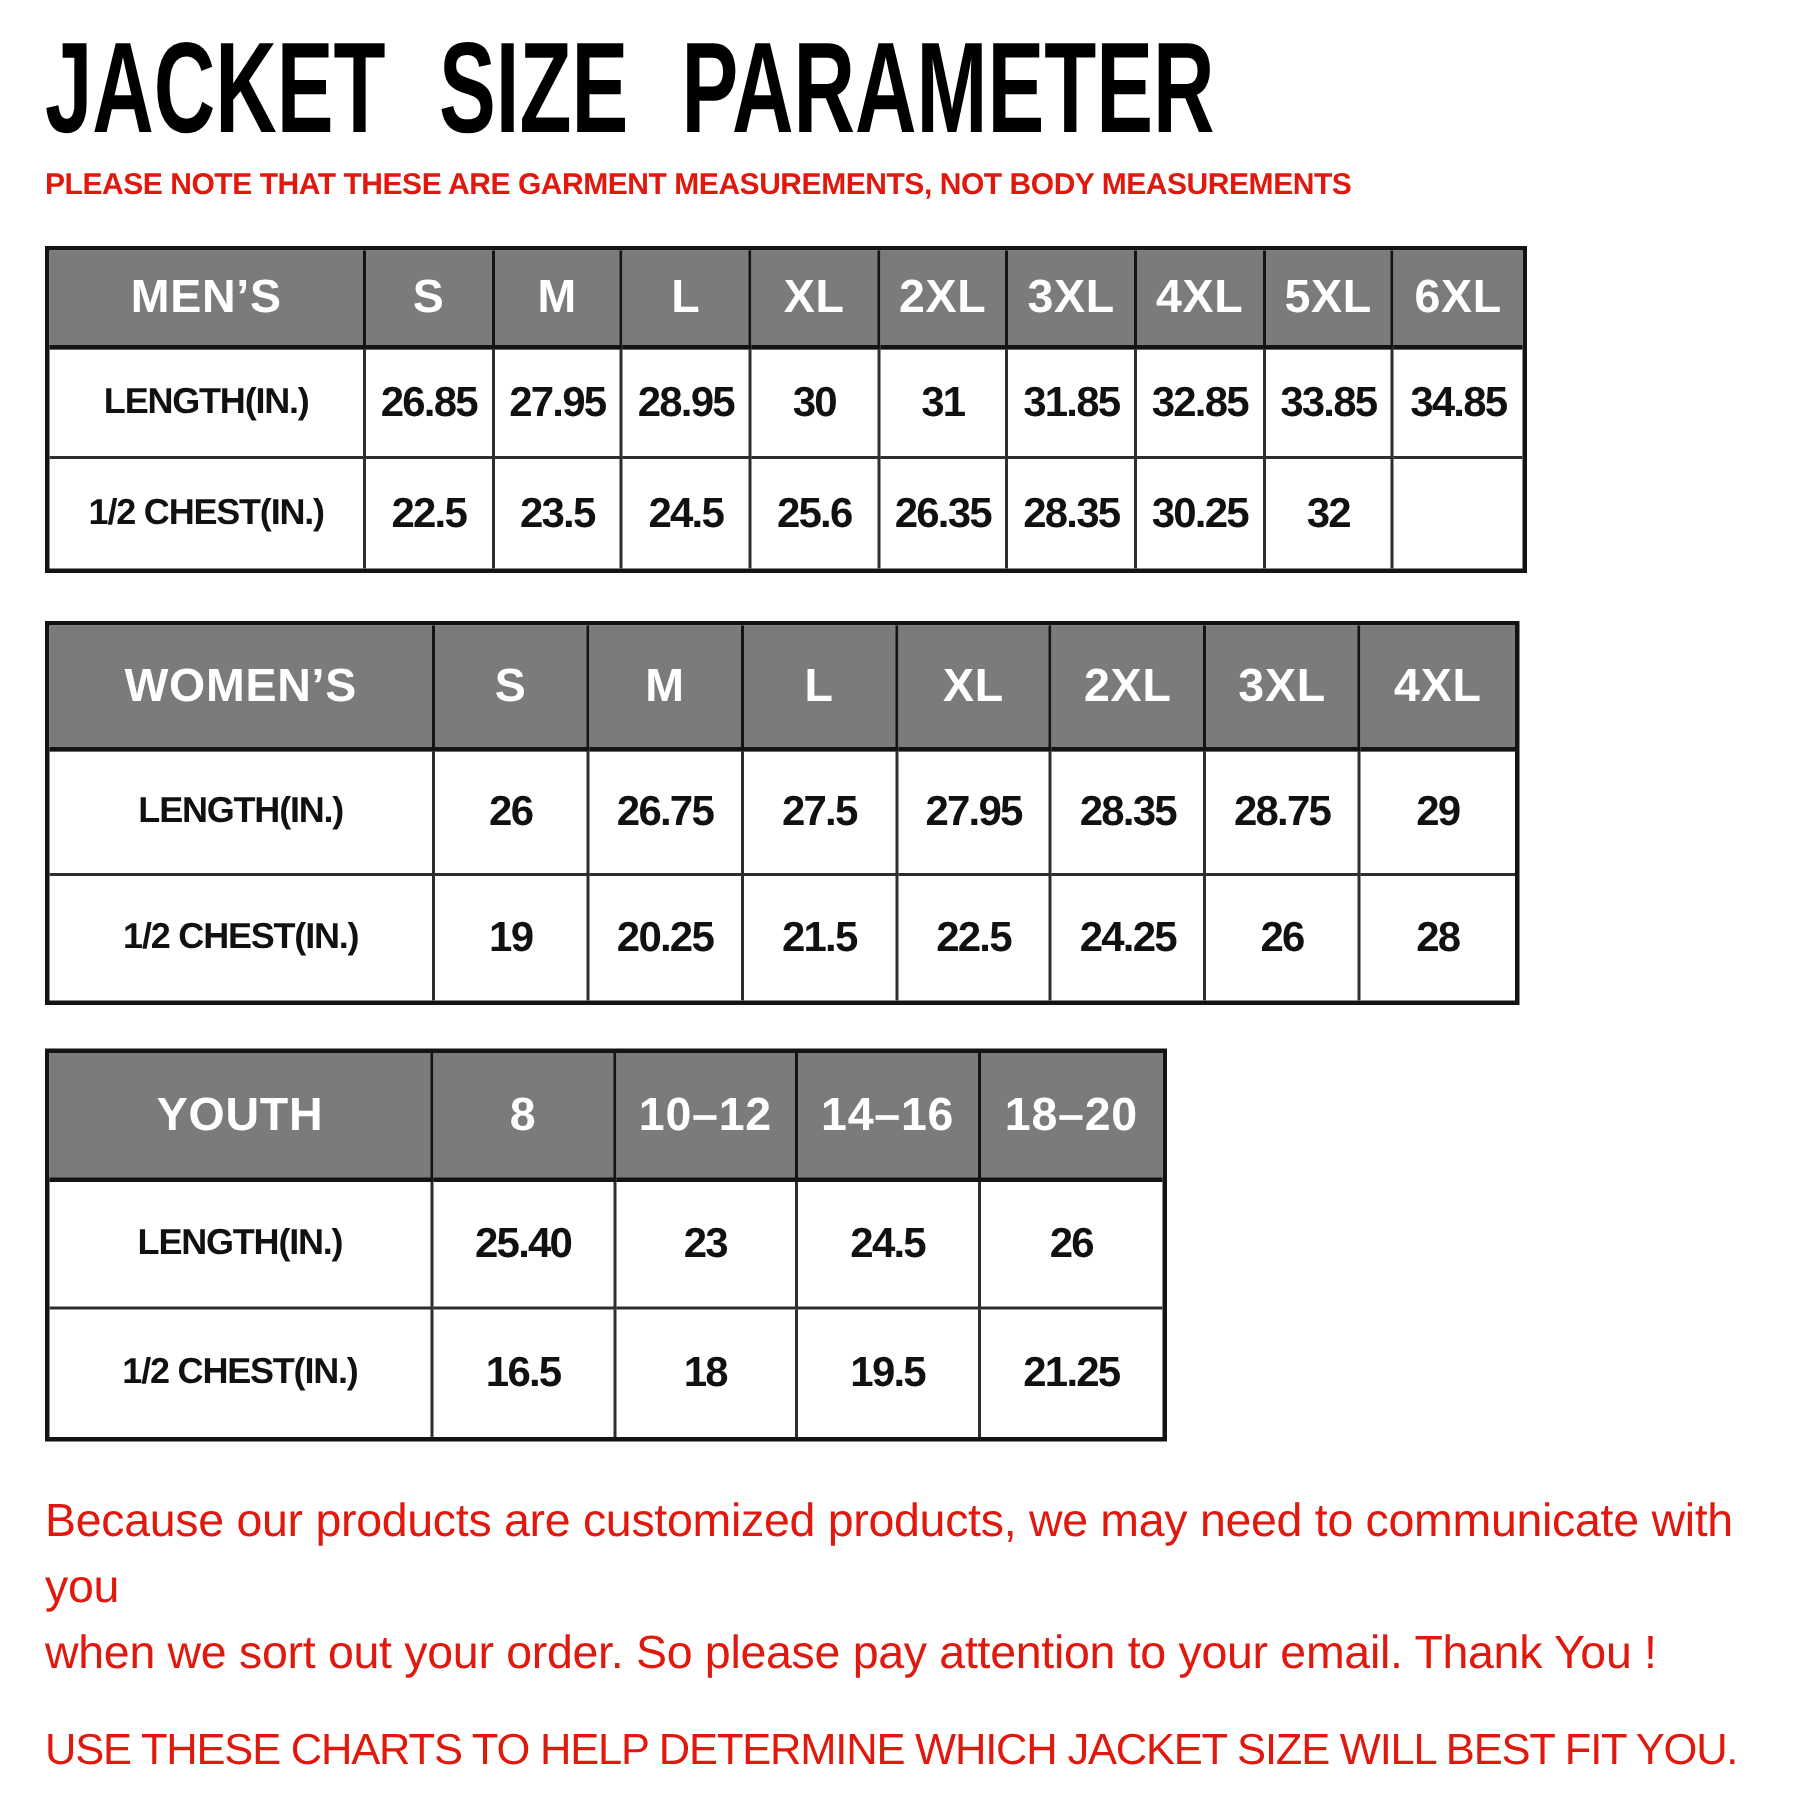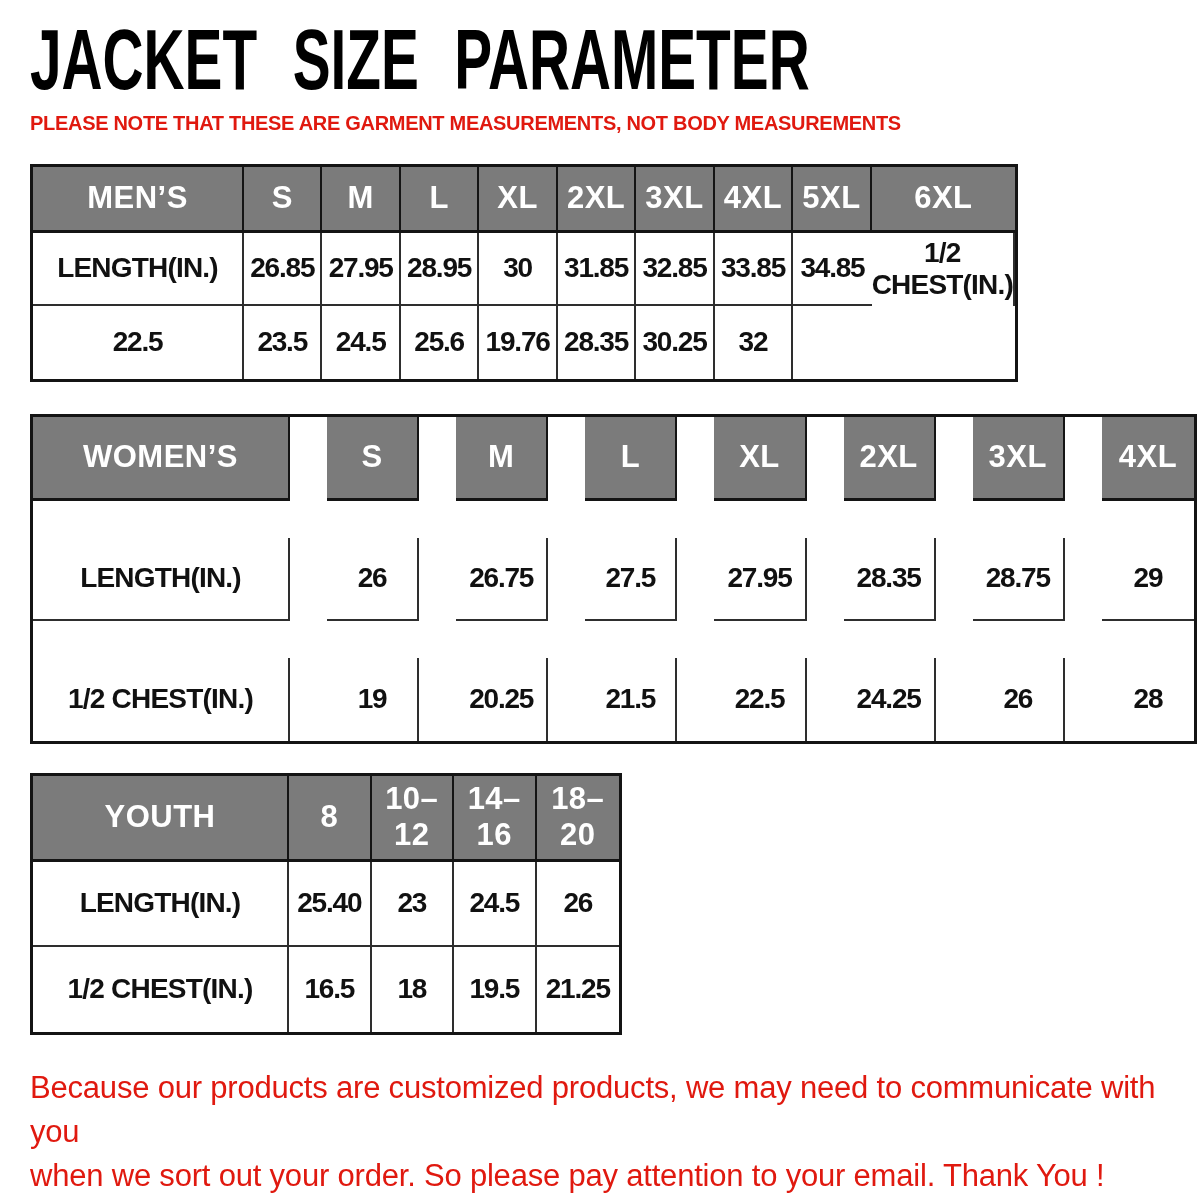--- a/index.html
+++ b/index.html
@@ -37,39 +37,39 @@
     font-weight:bold;
     color:var(--red);
     letter-spacing:-0.3px;
   }
   .sizetable{
     display:grid;
     border:3px solid var(--border-dark);
     background:#fff;
   }
   .t0{margin-top:27px;width:988px;grid-template-columns:211px repeat(9,1fr);grid-template-rows:66px 73px 73px;}
-  .t1{margin-top:32px;width:1167px;grid-template-columns:257px repeat(7,1fr);grid-template-rows:84px 83px 83px;gap:37px;}
-  .t2{margin-top:29px;width:592px;grid-template-columns:256px repeat(4,1fr);grid-template-rows:86px 85px 85px;}
+  .t1{margin-top:32px;width:983px;grid-template-columns:257px repeat(7,1fr);grid-template-rows:84px 83px 83px;}
+  .t2{margin-top:29px;width:748px;grid-template-columns:256px repeat(4,1fr);grid-template-rows:86px 85px 85px;}
   .cell{
     display:flex;align-items:center;justify-content:center;
     border-right:2px solid var(--border-inner);
     border-bottom:2px solid var(--border-inner);
     text-align:center;
   }
   .hcell{
     background:var(--hdr-bg);
     color:var(--hdr-text);
     font-weight:bold;
     font-size:31px;
     letter-spacing:0.5px;
     border-right-color:var(--border-dark);
     border-bottom:3px solid var(--border-dark);
   }
   .labelcell{
-    font-size:28px;
+    font-size:24px;
     font-weight:bold;
     letter-spacing:-0.8px;
   }
   .valcell{
     font-size:28px;
     font-weight:bold;
     letter-spacing:-1.2px;
   }
   .lastcol{border-right:none;}
   .lastrow{border-bottom:none;}
@@ -105,30 +105,31 @@
     <div class="cell hcell">2XL</div>
     <div class="cell hcell">3XL</div>
     <div class="cell hcell">4XL</div>
     <div class="cell hcell">5XL</div>
     <div class="cell hcell lastcol">6XL</div>
     <div class="cell labelcell">LENGTH(IN.)</div>
     <div class="cell valcell">26.85</div>
     <div class="cell valcell">27.95</div>
     <div class="cell valcell">28.95</div>
     <div class="cell valcell">30</div>
+    <div class="cell valcell">31</div>
     <div class="cell valcell">31.85</div>
     <div class="cell valcell">32.85</div>
     <div class="cell valcell">33.85</div>
     <div class="cell valcell lastcol">34.85</div>
     <div class="cell labelcell lastrow">1/2 CHEST(IN.)</div>
     <div class="cell valcell lastrow">22.5</div>
     <div class="cell valcell lastrow">23.5</div>
     <div class="cell valcell lastrow">24.5</div>
     <div class="cell valcell lastrow">25.6</div>
-    <div class="cell valcell lastrow">19.76</div>
+    <div class="cell valcell lastrow">26.35</div>
     <div class="cell valcell lastrow">28.35</div>
     <div class="cell valcell lastrow">30.25</div>
     <div class="cell valcell lastrow">32</div>
   </div>
 
 <div class="sizetable t1">
     <div class="cell hcell">WOMEN’S</div>
     <div class="cell hcell">S</div>
     <div class="cell hcell">M</div>
     <div class="cell hcell">L</div>

